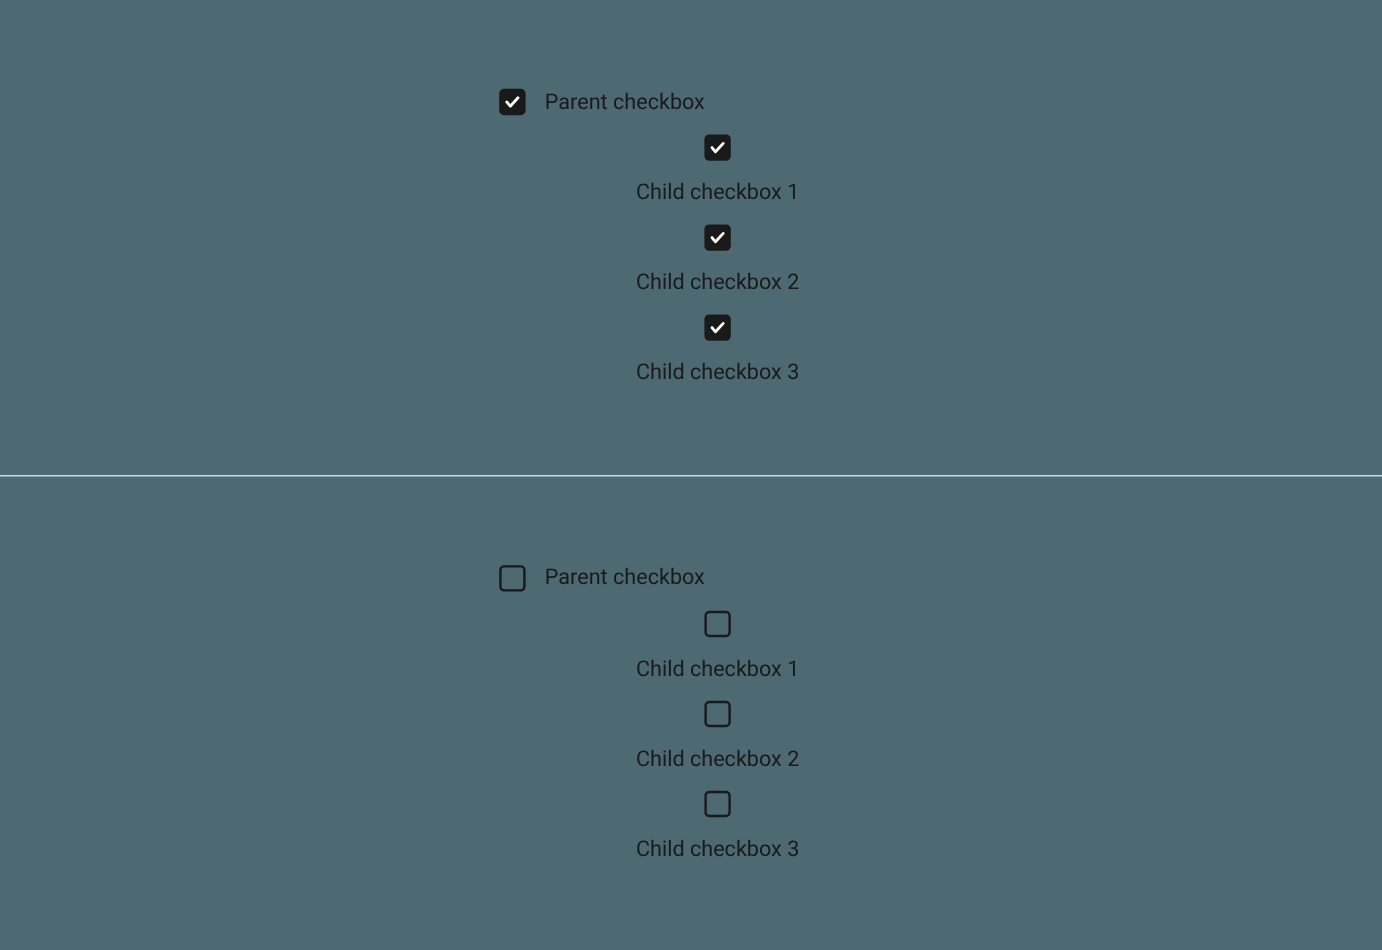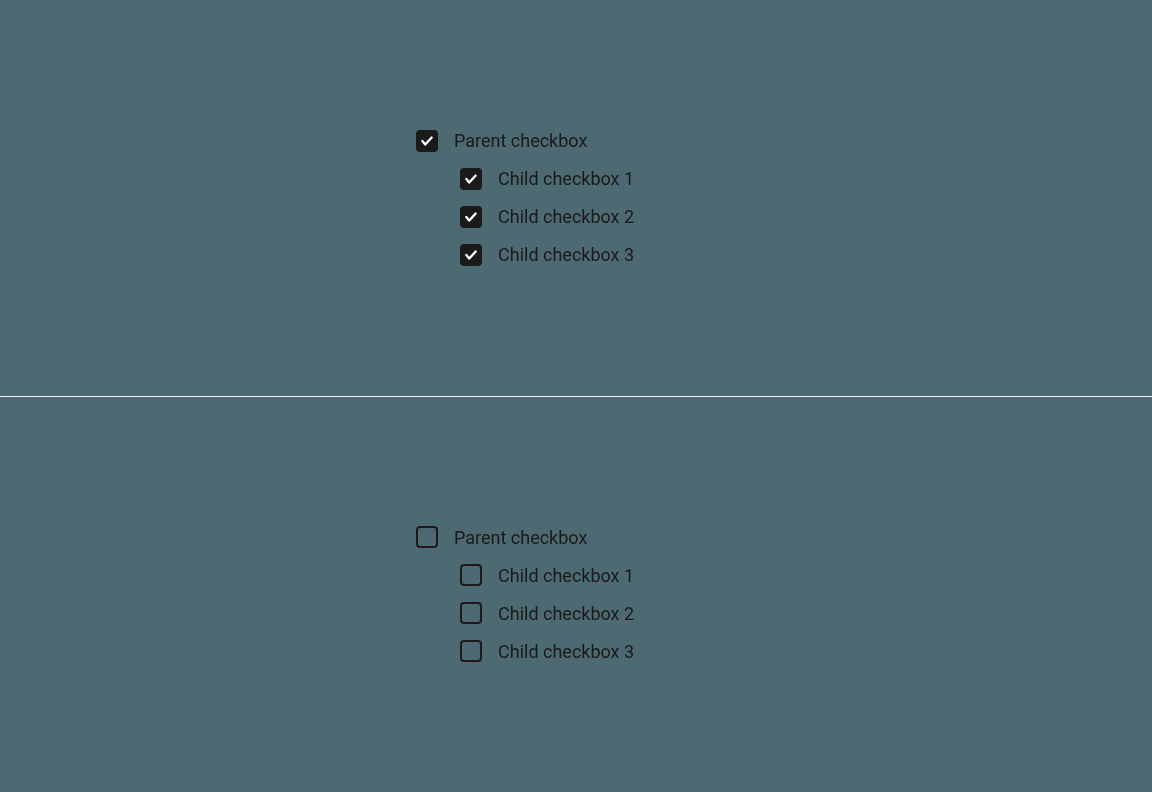--- a/index.html
+++ b/index.html
@@ -30,20 +30,21 @@
       gap: 16px;
       width: 320px;
     }
     .row {
       display: flex;
       align-items: center;
       gap: 16px;
     }
     .row.child {
       padding-left: 44px;
+      flex-direction: column;
     }
     .cbx {
       width: 22px;
       height: 22px;
       border: 2px solid #1a1a1a;
       border-radius: 4px;
       display: flex;
       align-items: center;
       justify-content: center;
       flex-shrink: 0;

